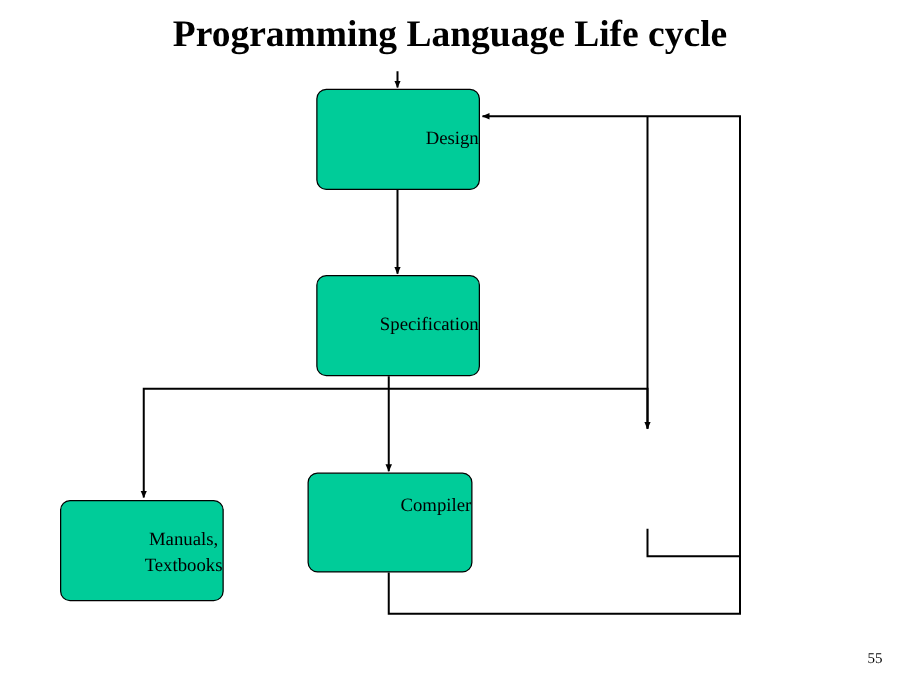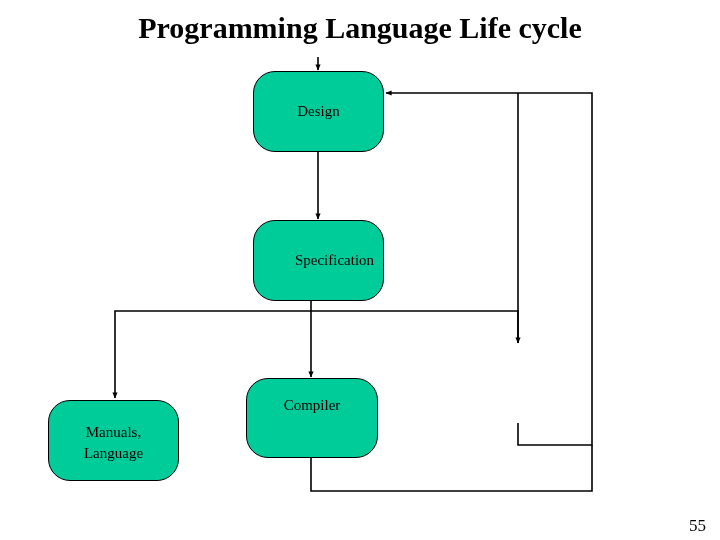--- a/index.html
+++ b/index.html
@@ -47,24 +47,24 @@
     width: 720px;
     height: 540px;
   }
 
   
   .node-box {
     position: absolute;
     box-sizing: border-box;
     background: #00CC99;
     border: 1px solid #000000;
-    border-radius: 22px;
+    border-radius: 8px;
     display: flex;
     align-items: center;
-    justify-content: center;
+    justify-content: flex-end;
     text-align: center;
     font-size: 15px;
     line-height: 21px;
     color: #000000;
     font-family: "Liberation Serif", "DejaVu Serif", serif;
   }
   .node-label { display: block; white-space: pre-line; }
 
   #node-design       { left: 253px; top: 71px;  width: 131px; height: 81px; }
   #node-specification{ left: 253px; top: 220px; width: 131px; height: 81px; }
@@ -77,21 +77,21 @@
   #node-specification .node-label { transform: translateY(0px); margin-left: 32px; }
   #node-prototype .node-label     { transform: translateY(-3px); }
   #node-compiler .node-label      { transform: translateY(-13px); }
   #node-manuals .node-label       { transform: translateY(2px); }
 
   
   #page-number {
     position: absolute;
     right: 14px;
     top: 517px;
-    font-size: 17px;
+    font-size: 12px;
     line-height: 18px;
     color: #000000;
   }
 </style>
 </head>
 <body>
 
 <div id="slide">
 
   <div id="slide-title">Programming Language Life cycle</div>
@@ -133,18 +133,18 @@
     <span class="node-label">Specification</span>
   </div>
 
 
   <div class="node-box" id="node-compiler">
     <span class="node-label">Compiler</span>
   </div>
 
   <div class="node-box" id="node-manuals">
     <span class="node-label">Manuals,
-Language</span>
+Textbooks</span>
   </div>
 
   <div id="page-number">55</div>
 
 </div>
 
 </body></html>

